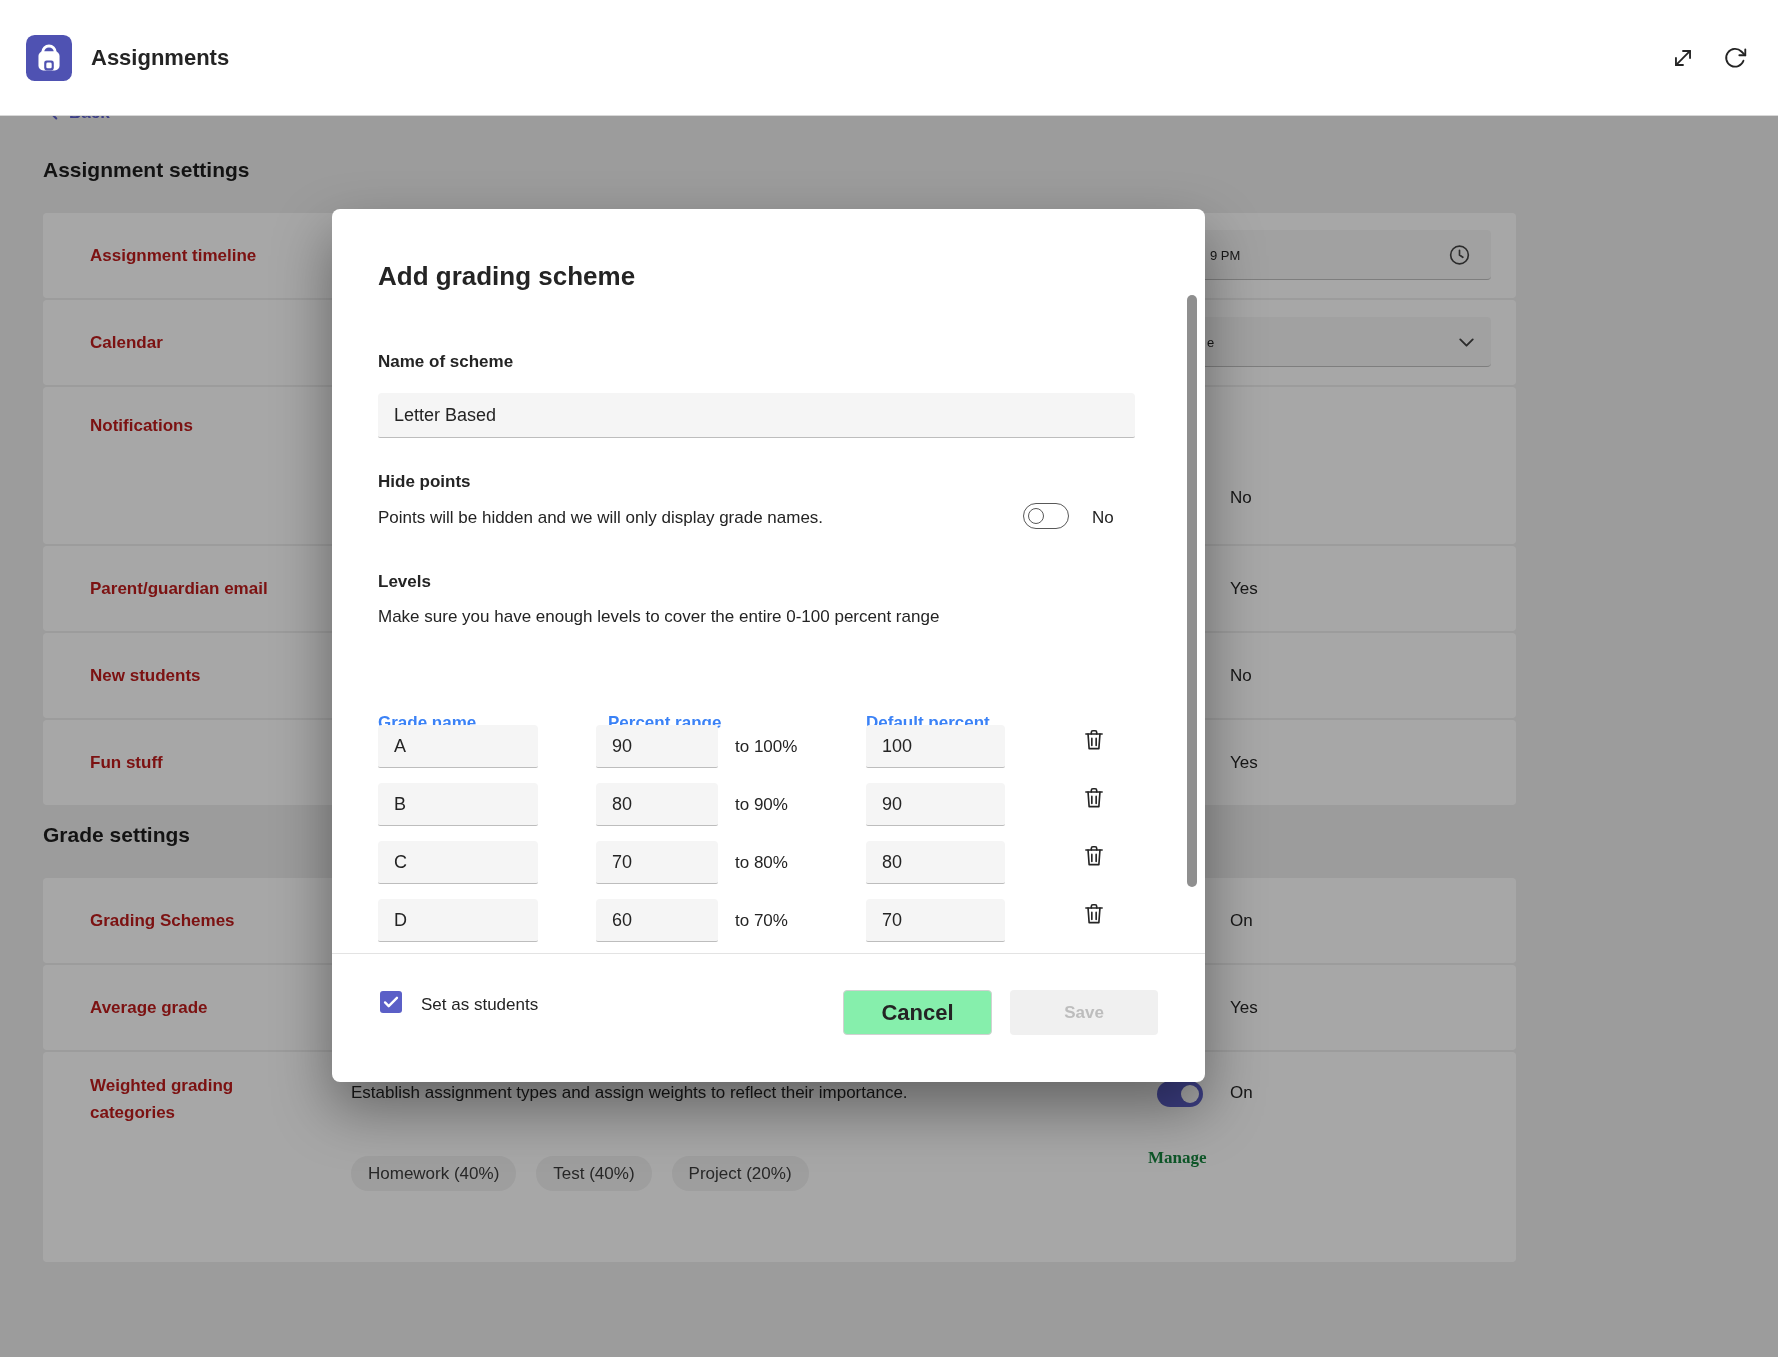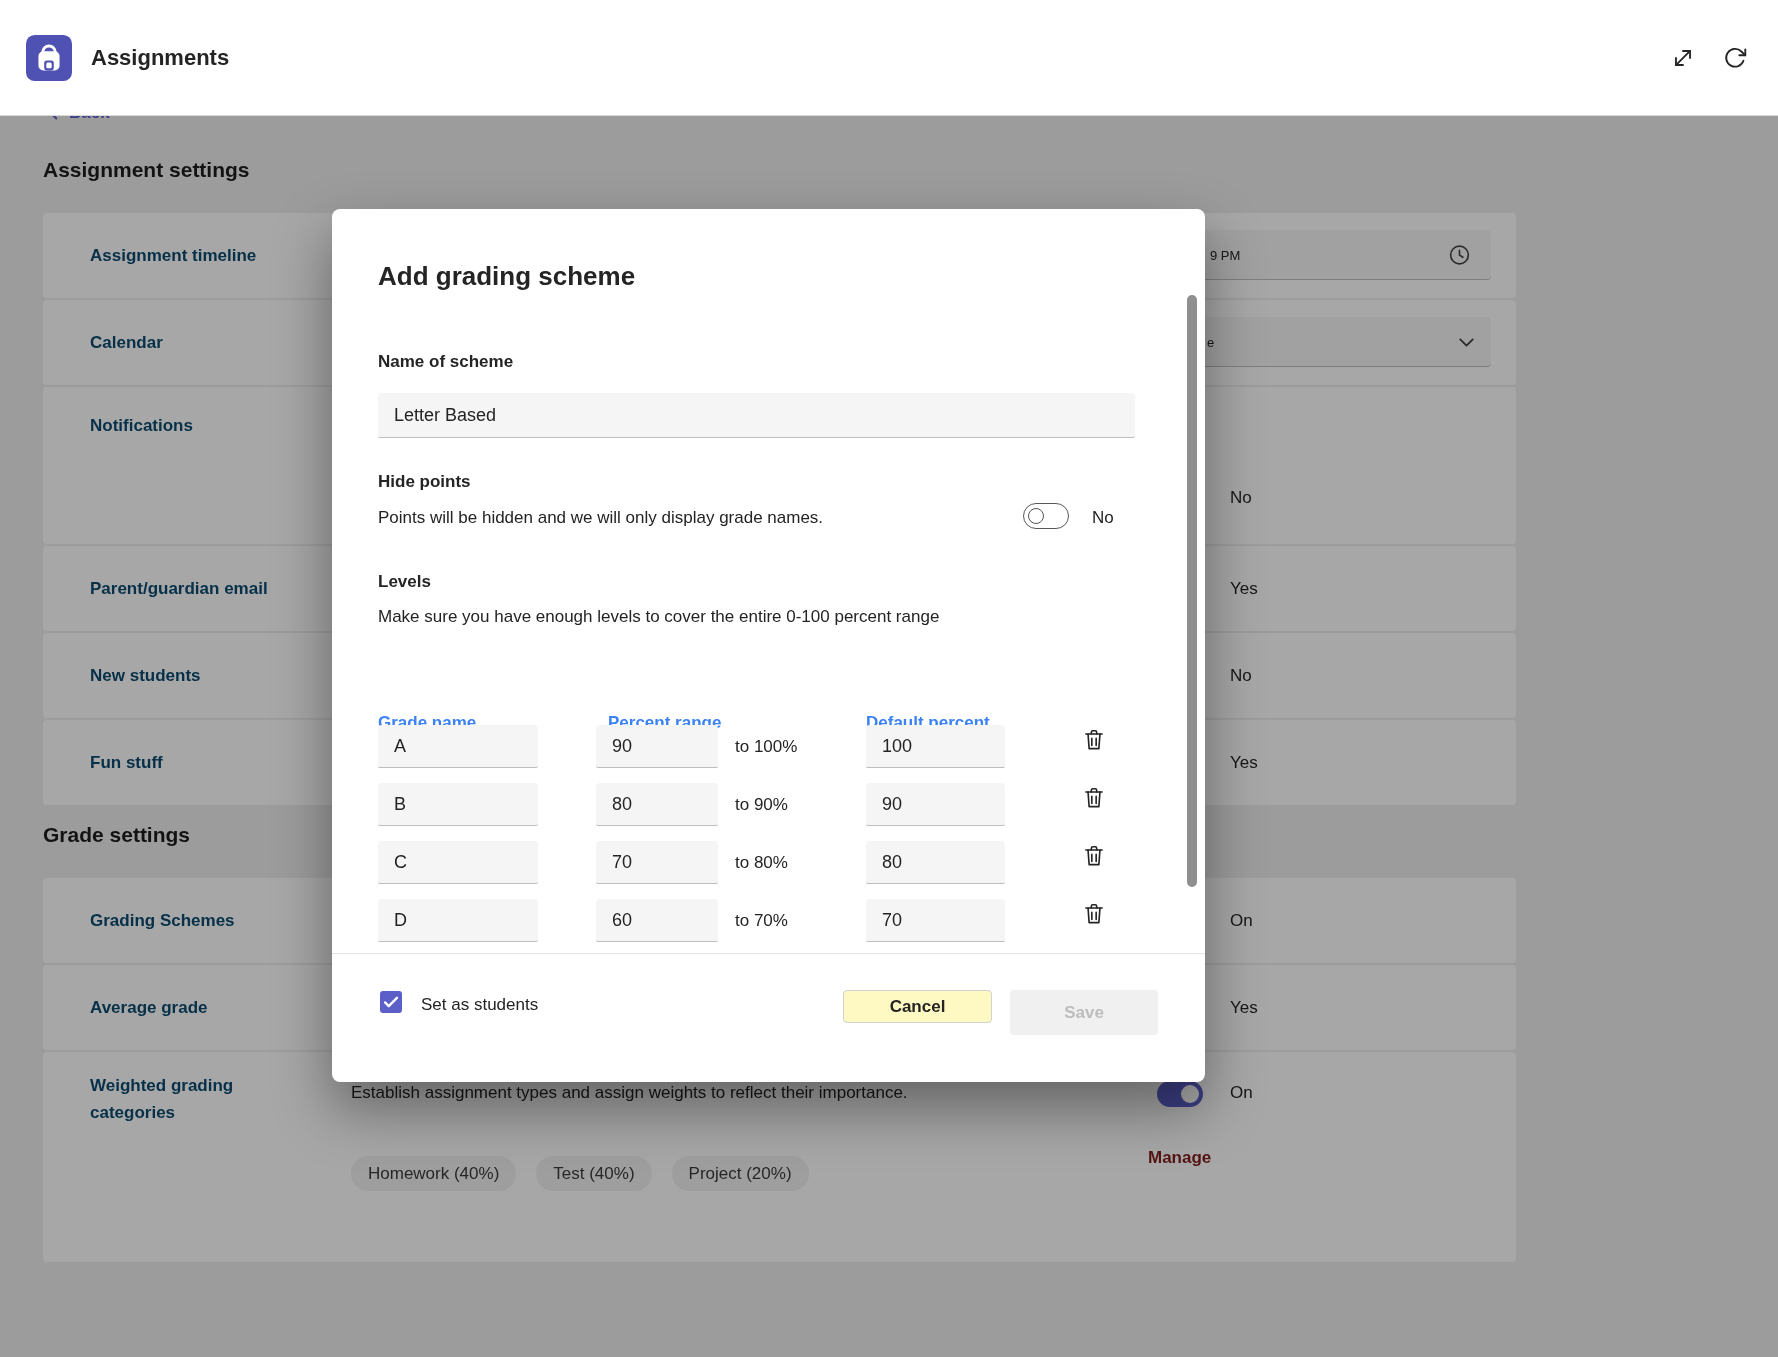--- a/index.html
+++ b/index.html
@@ -32,21 +32,21 @@
   }
   .back-link svg { width:22px; height:22px; }
   .section-heading { position:absolute; left:43px; font-size:21px; font-weight:700; color:#1d1d1d; }
 
   .row {
     position:absolute; left:43px; width:1473px;
     background:#fafafa; border-radius:4px;
   }
   .row-label {
     position:absolute; left:47px; top:50%; transform:translateY(-50%);
-    font-size:17px; font-weight:600; color:#0c4a6e;
+    font-size:17px; font-weight:600; color:#b91c1c;
   }
   .row-state {
     position:absolute; left:1187px; top:50%; transform:translateY(-50%);
     font-size:17px; color:#242424;
   }
   .row-field {
     position:absolute; left:617px; top:17px; width:831px; height:50px;
     background:#f1f1f1; border-radius:4px; border-bottom:1px solid #bdbdbd;
   }
   .field-fragment { position:absolute; top:50%; transform:translateY(-50%); font-size:13px; color:#242424; }
@@ -68,21 +68,21 @@
     content:""; position:absolute; right:4px; top:4px; width:18px; height:18px;
     border-radius:50%; background:#ffffff;
   }
 
   .row-desc { position:absolute; left:308px; top:31px; font-size:17px; color:#242424; }
   .chips { position:absolute; left:308px; top:104px; display:flex; gap:20px; }
   .chip {
     height:35px; line-height:35px; padding:0 17px; border-radius:17px;
     background:#ececec; font-size:17px; color:#3b3b3b; white-space:nowrap;
   }
-  .manage-link { position:absolute; left:1105px; top:96px; color:#7f1d1d; font-size:17px; font-weight:600; cursor:pointer; }
+  .manage-link { position:absolute; left:1105px; top:96px; color:#15803d; font-size:17px; font-weight:600; cursor:pointer;font-family:Liberation Serif, serif; }
 
   
   .overlay { position:absolute; top:94px; left:0; right:0; bottom:0; background:rgba(0,0,0,0.33); z-index:10; }
 
   
   .modal {
     position:absolute; left:332px; top:209px; width:873px; height:873px;
     background:#ffffff; border-radius:8px; z-index:20;
     box-shadow:0 26px 58px rgba(0,0,0,0.4);
   }
@@ -110,23 +110,23 @@
   }
   .trash-btn svg { width:100%; height:100%; display:block; }
   .m-divider { position:absolute; left:0; right:0; top:744px; border-top:1px solid #e3e3e3; }
   .checkbox {
     position:absolute; left:48px; top:782px; width:22px; height:22px;
     background:#5b5fc7; border-radius:3px; cursor:pointer;
   }
   .checkbox svg { width:100%; height:100%; display:block; }
   .checkbox-label { position:absolute; left:89px; top:786px; font-size:17px; color:#242424; }
   .cancel-btn {
-    position:absolute; left:511px; top:781px; width:149px; height:33px;
-    background:#fef9c3; border:1px solid #d1d1d1; border-radius:4px;
-    font-family:"Liberation Sans", sans-serif; font-size:17px; font-weight:600; color:#242424; cursor:pointer;
+    position:absolute; left:511px; top:781px; width:149px; height:45px;
+    background:#86efac; border:1px solid #d1d1d1; border-radius:4px;
+    font-family:"Liberation Sans", sans-serif; font-size:22px; font-weight:600; color:#242424; cursor:pointer;
   }
   .save-btn {
     position:absolute; left:678px; top:781px; width:148px; height:45px;
     background:#f0f0f0; border:none; border-radius:4px;
     font-family:"Liberation Sans", sans-serif; font-size:17px; font-weight:600; color:#bdbdbd;
   }
   .m-scrollbar {
     position:absolute; left:855px; top:86px; width:10px; height:592px;
     background:#8f8f8f; border-radius:5px;
   }

